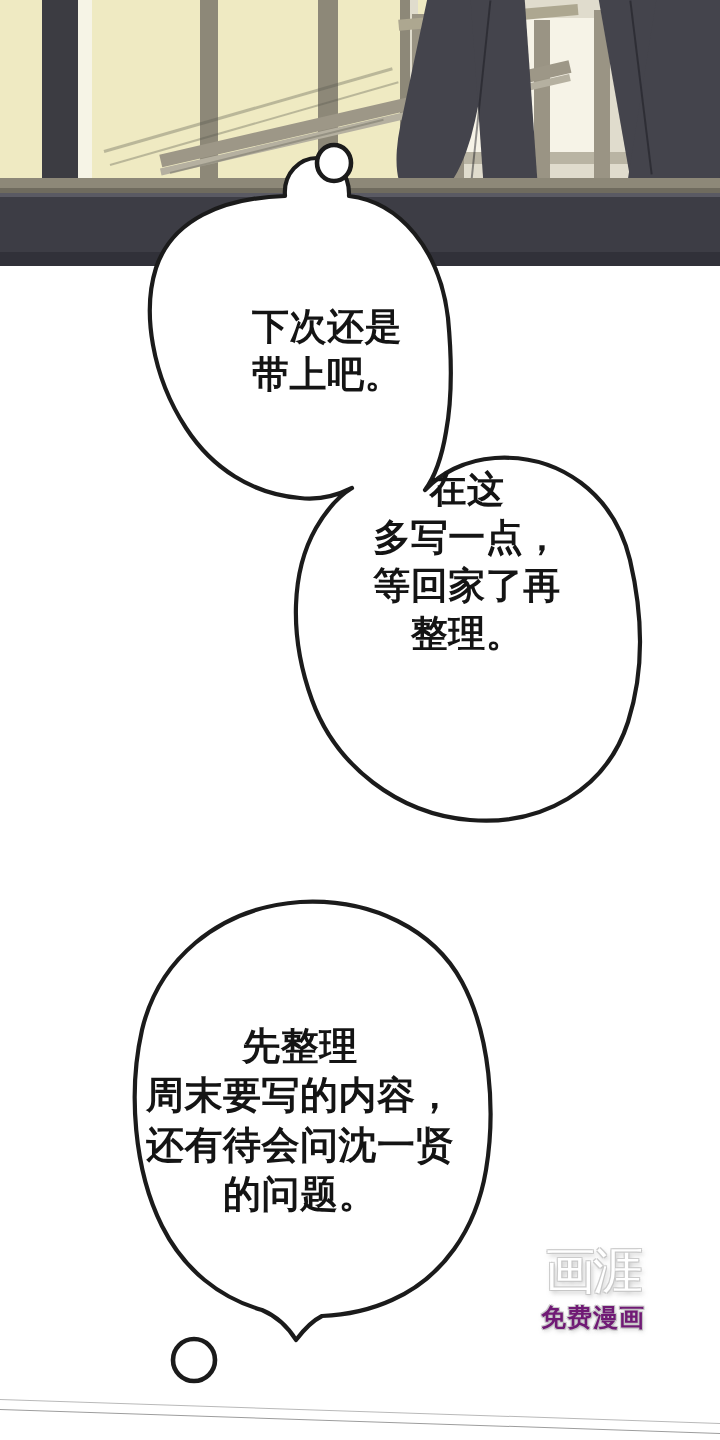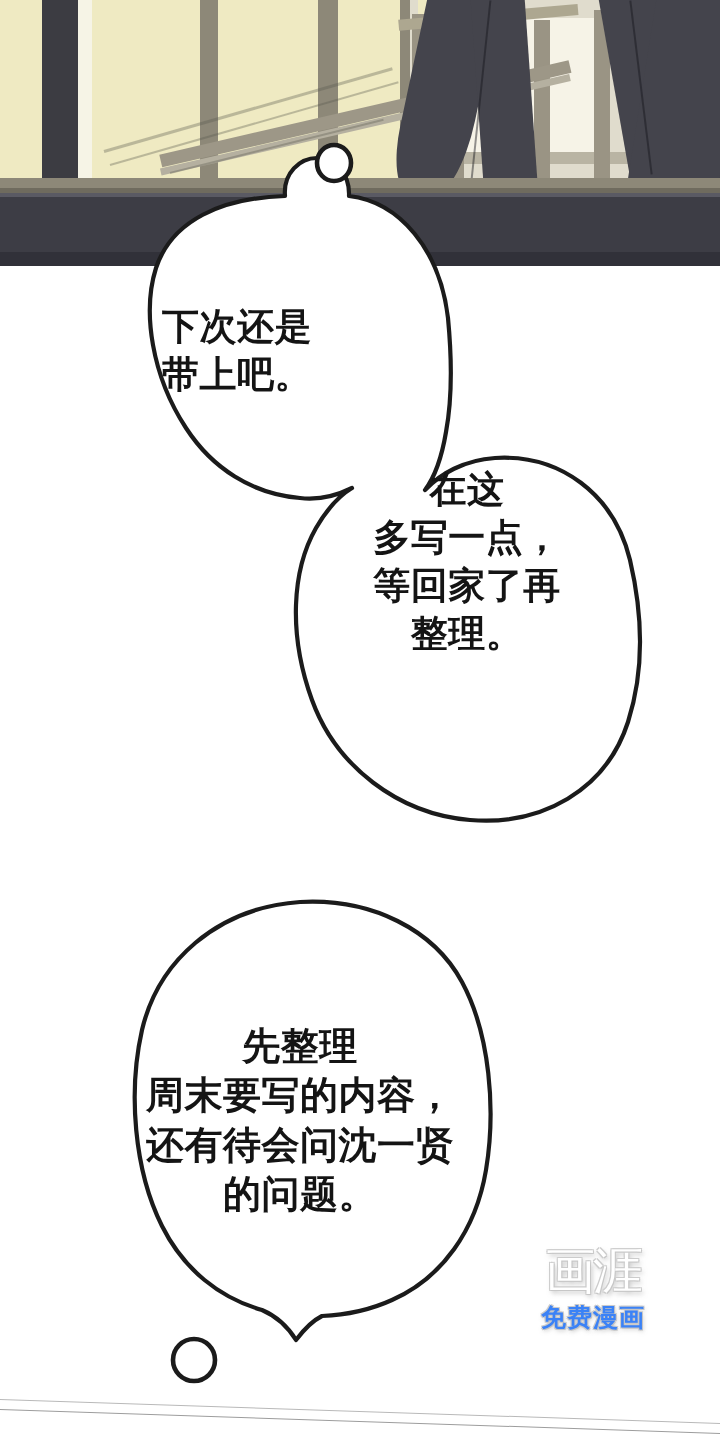--- a/index.html
+++ b/index.html
@@ -194,21 +194,21 @@
     color:#141414;
     font-family:"Liberation Sans","DejaVu Sans",sans-serif;
     font-weight:700;
     line-height:1.30;
     letter-spacing:0.5px;
     white-space:pre-line;
   }
   #txt-1{
     left:162px; top:303px; width:240px;
     font-size:37px;
-    text-align:left;
+    text-align:right;
   }
   #txt-2{
     left:318px; top:466px; width:298px;
     font-size:37px;
   }
   #txt-3{
     left:110px; top:1022px; width:380px;
     font-size:38px;
   }
 
@@ -233,21 +233,21 @@
        1px -1px 0 #cfcfcf,
       -1px -1px 0 #cfcfcf,
        2px 3px 5px rgba(140,140,140,0.55);
     font-family:"DejaVu Sans","Liberation Sans",sans-serif;
   }
   .wm-sub{
     margin-top:5px;
     font-size:25px;
     font-weight:700;
     letter-spacing:1px;
-    color:#3b82f6;
+    color:#701a75;
     text-shadow:
        1px 1px 0 #c4c4c4,
       -1px 1px 0 #cbcbcb,
        1px -1px 0 #cbcbcb,
       -1px -1px 0 #cbcbcb,
        1px 2px 4px rgba(150,150,150,0.5);
     font-family:"DejaVu Sans","Liberation Sans",sans-serif;
   }
 
   

